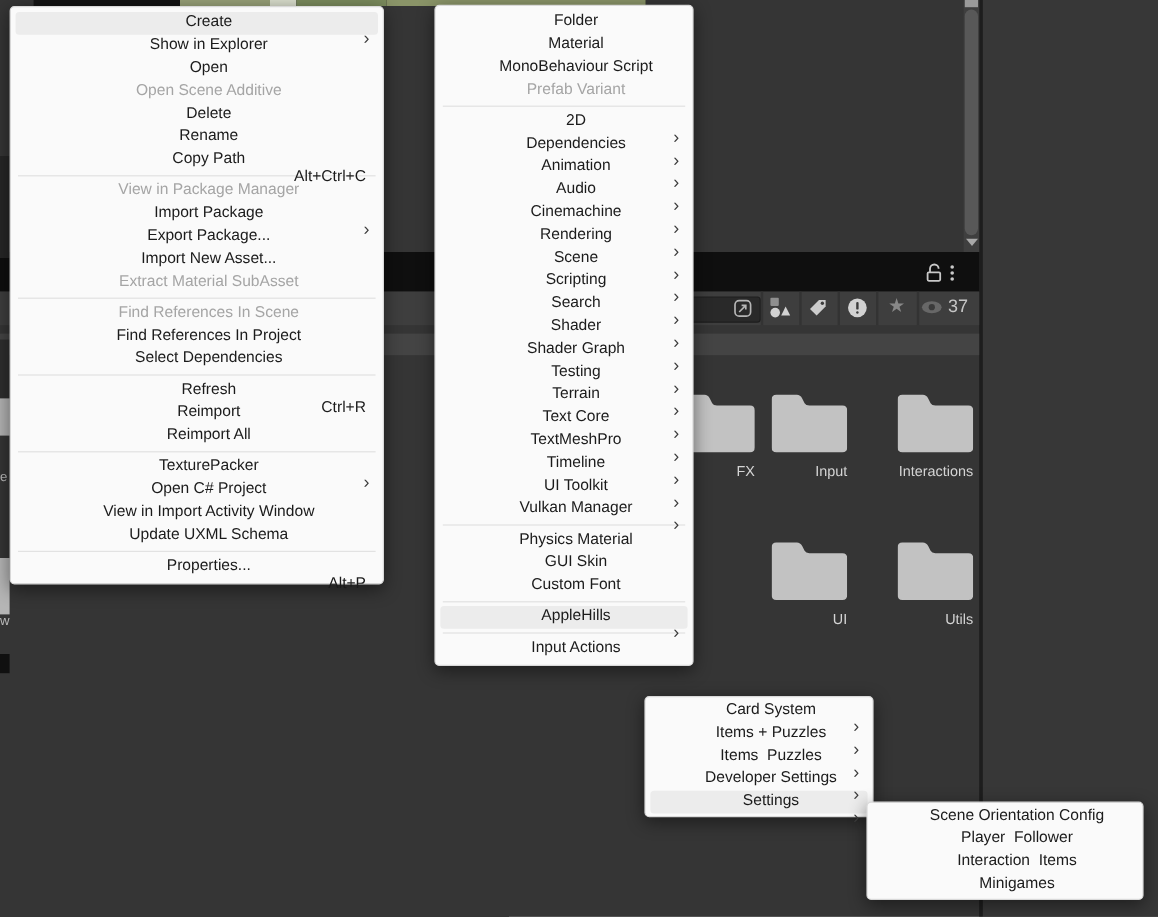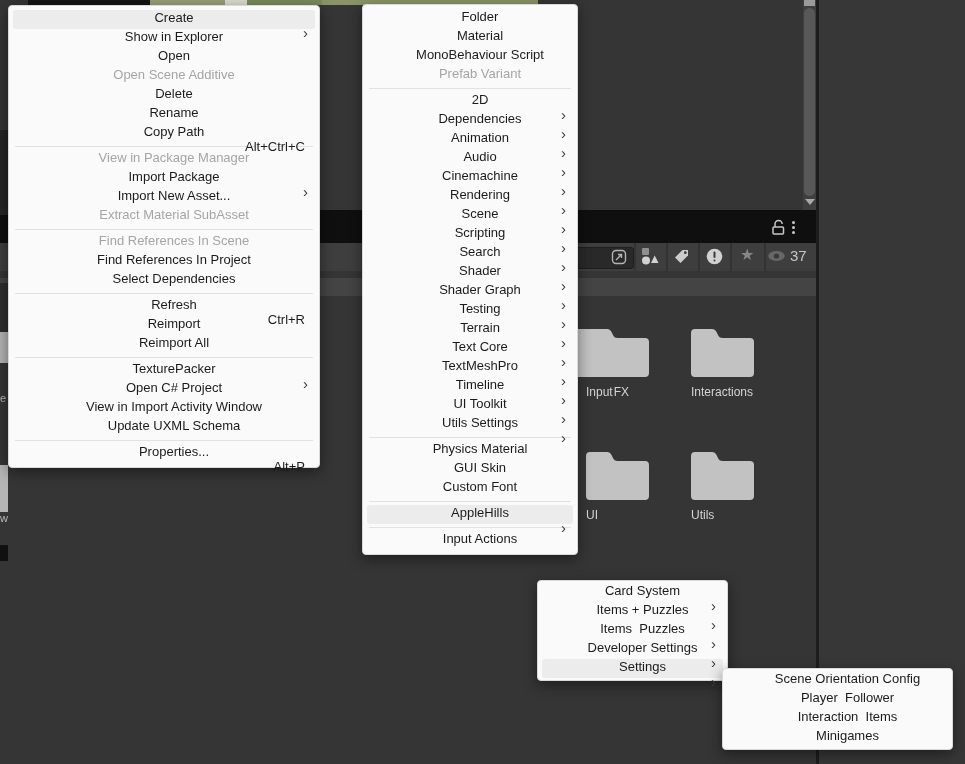--- a/index.html
+++ b/index.html
@@ -25,21 +25,21 @@
   #search-field{left:420px;top:247px;width:212px;height:20px;background:#292929;
      border:1px solid #1e1e1e;border-radius:3px;}
   #lock-icon{left:771px;top:219px;}
   #kebab-icon{left:792px;top:219px;width:4px;}
   .kdot{width:3px;height:3px;border-radius:50%;background:#c8c8c8;margin:2px 0;}
   #eye-count{left:766px;top:247px;display:flex;align-items:center;gap:3px;}
   #eye-count .cnt{color:#c5c5c5;font-size:15px;}
   .tb-icon{position:absolute;top:248px;}
   #star-glyph{color:#888888;font-size:16px;top:245px;}
   
-  .fcell{position:absolute;width:120px;text-align:left;}
+  .fcell{position:absolute;width:120px;text-align:right;}
   .fcell .flabel{display:block;margin-top:4px;font-size:12px;color:#d4d4d4;white-space:pre;}
   .fcell.partial{text-align:right;}
   
   .lstrip{position:absolute;left:0;width:8px;}
   .lfrag{position:absolute;left:0;font-size:11px;color:#b9b9b9;}
   
   .menu{position:absolute;background:#fafafa;border:1px solid #d9d9d9;border-radius:4px;
         box-shadow:0 4px 14px rgba(0,0,0,.45);padding:4px 0;box-sizing:border-box;}
   .menu.tight{padding:2px 0;}
   .mrow{height:19px;display:flex;align-items:center;margin:0 4px;padding:0 10px 0 30px;
@@ -198,20 +198,23 @@
       </div>
       <div class="msep"></div>
       <div class="mrow dis">
         <span class="mlabel">View in Package Manager</span>
       </div>
       <div class="mrow">
         <span class="mlabel">Import Package</span>
         <span class="marrow">›</span>
       </div>
       <div class="mrow">
+        <span class="mlabel">Export Package...</span>
+      </div>
+      <div class="mrow">
         <span class="mlabel">Import New Asset...</span>
       </div>
       <div class="mrow dis">
         <span class="mlabel">Extract Material SubAsset</span>
       </div>
       <div class="msep"></div>
       <div class="mrow dis">
         <span class="mlabel">Find References In Scene</span>
       </div>
       <div class="mrow">
@@ -327,21 +330,21 @@
       </div>
       <div class="mrow">
         <span class="mlabel">Timeline</span>
         <span class="marrow">›</span>
       </div>
       <div class="mrow">
         <span class="mlabel">UI Toolkit</span>
         <span class="marrow">›</span>
       </div>
       <div class="mrow">
-        <span class="mlabel">Utils Settings</span>
+        <span class="mlabel">Vulkan Manager</span>
         <span class="marrow">›</span>
       </div>
       <div class="msep"></div>
       <div class="mrow">
         <span class="mlabel">Physics Material</span>
       </div>
       <div class="mrow">
         <span class="mlabel">GUI Skin</span>
       </div>
       <div class="mrow">

